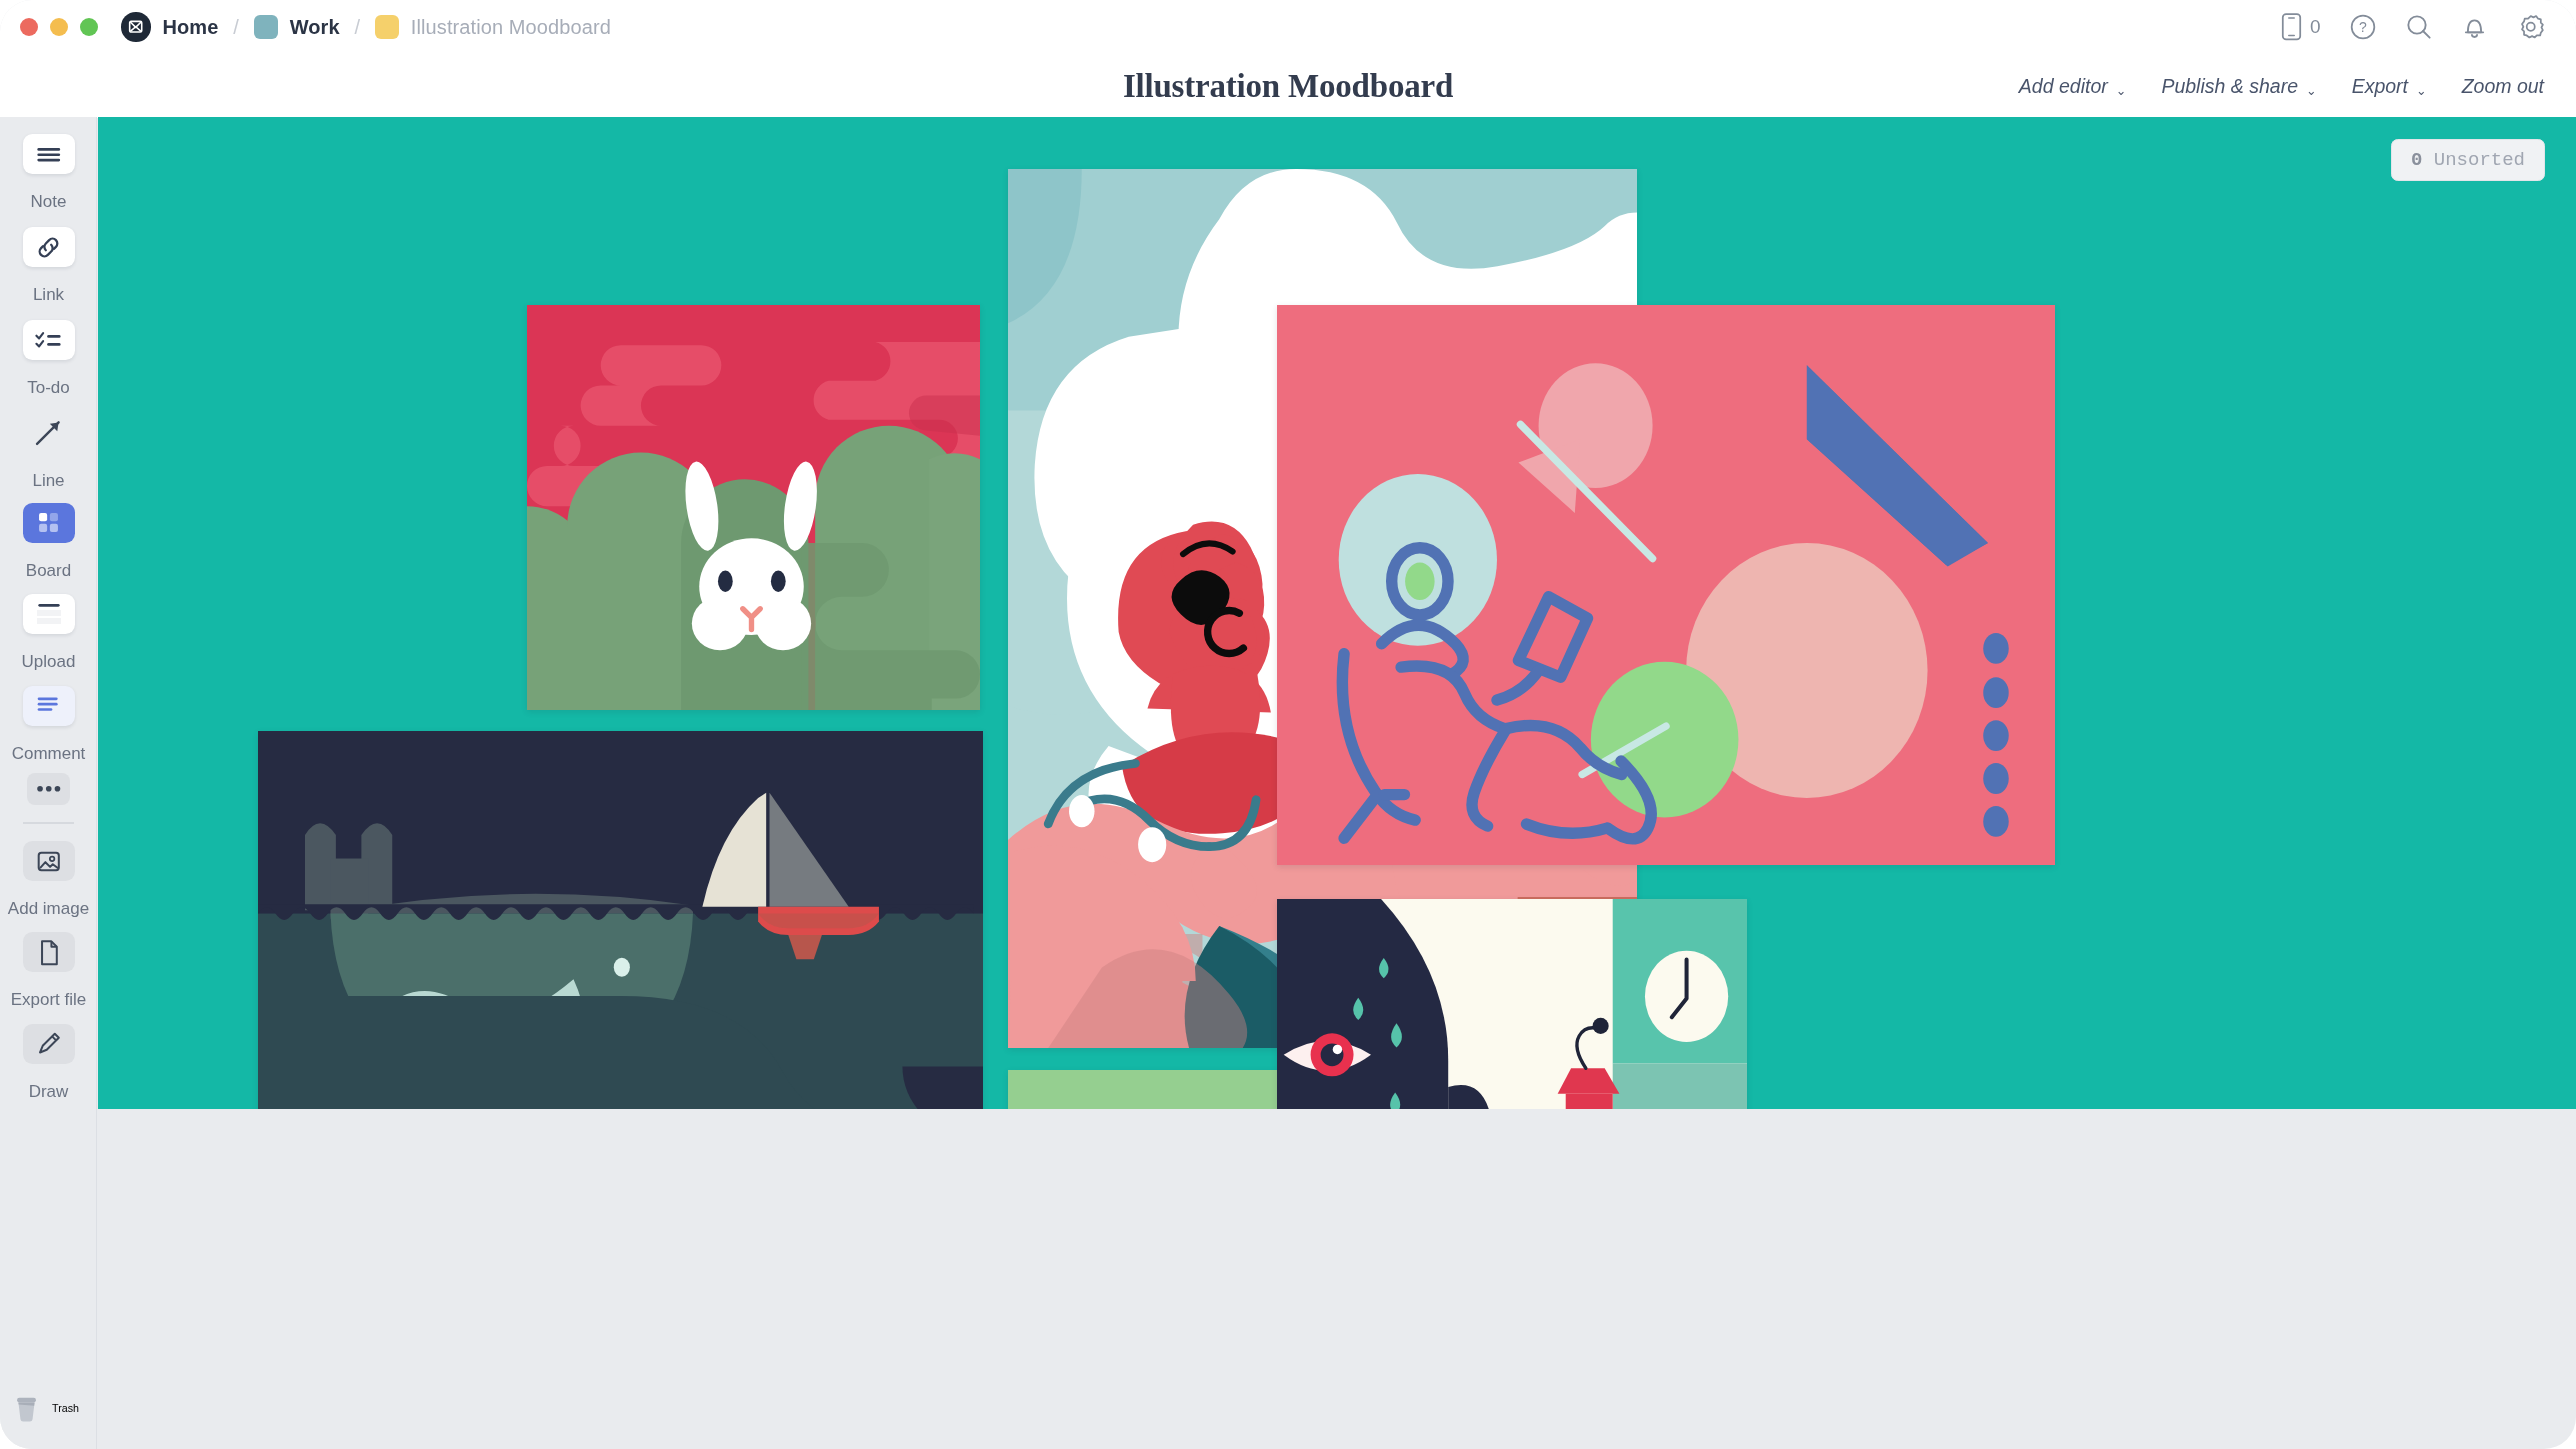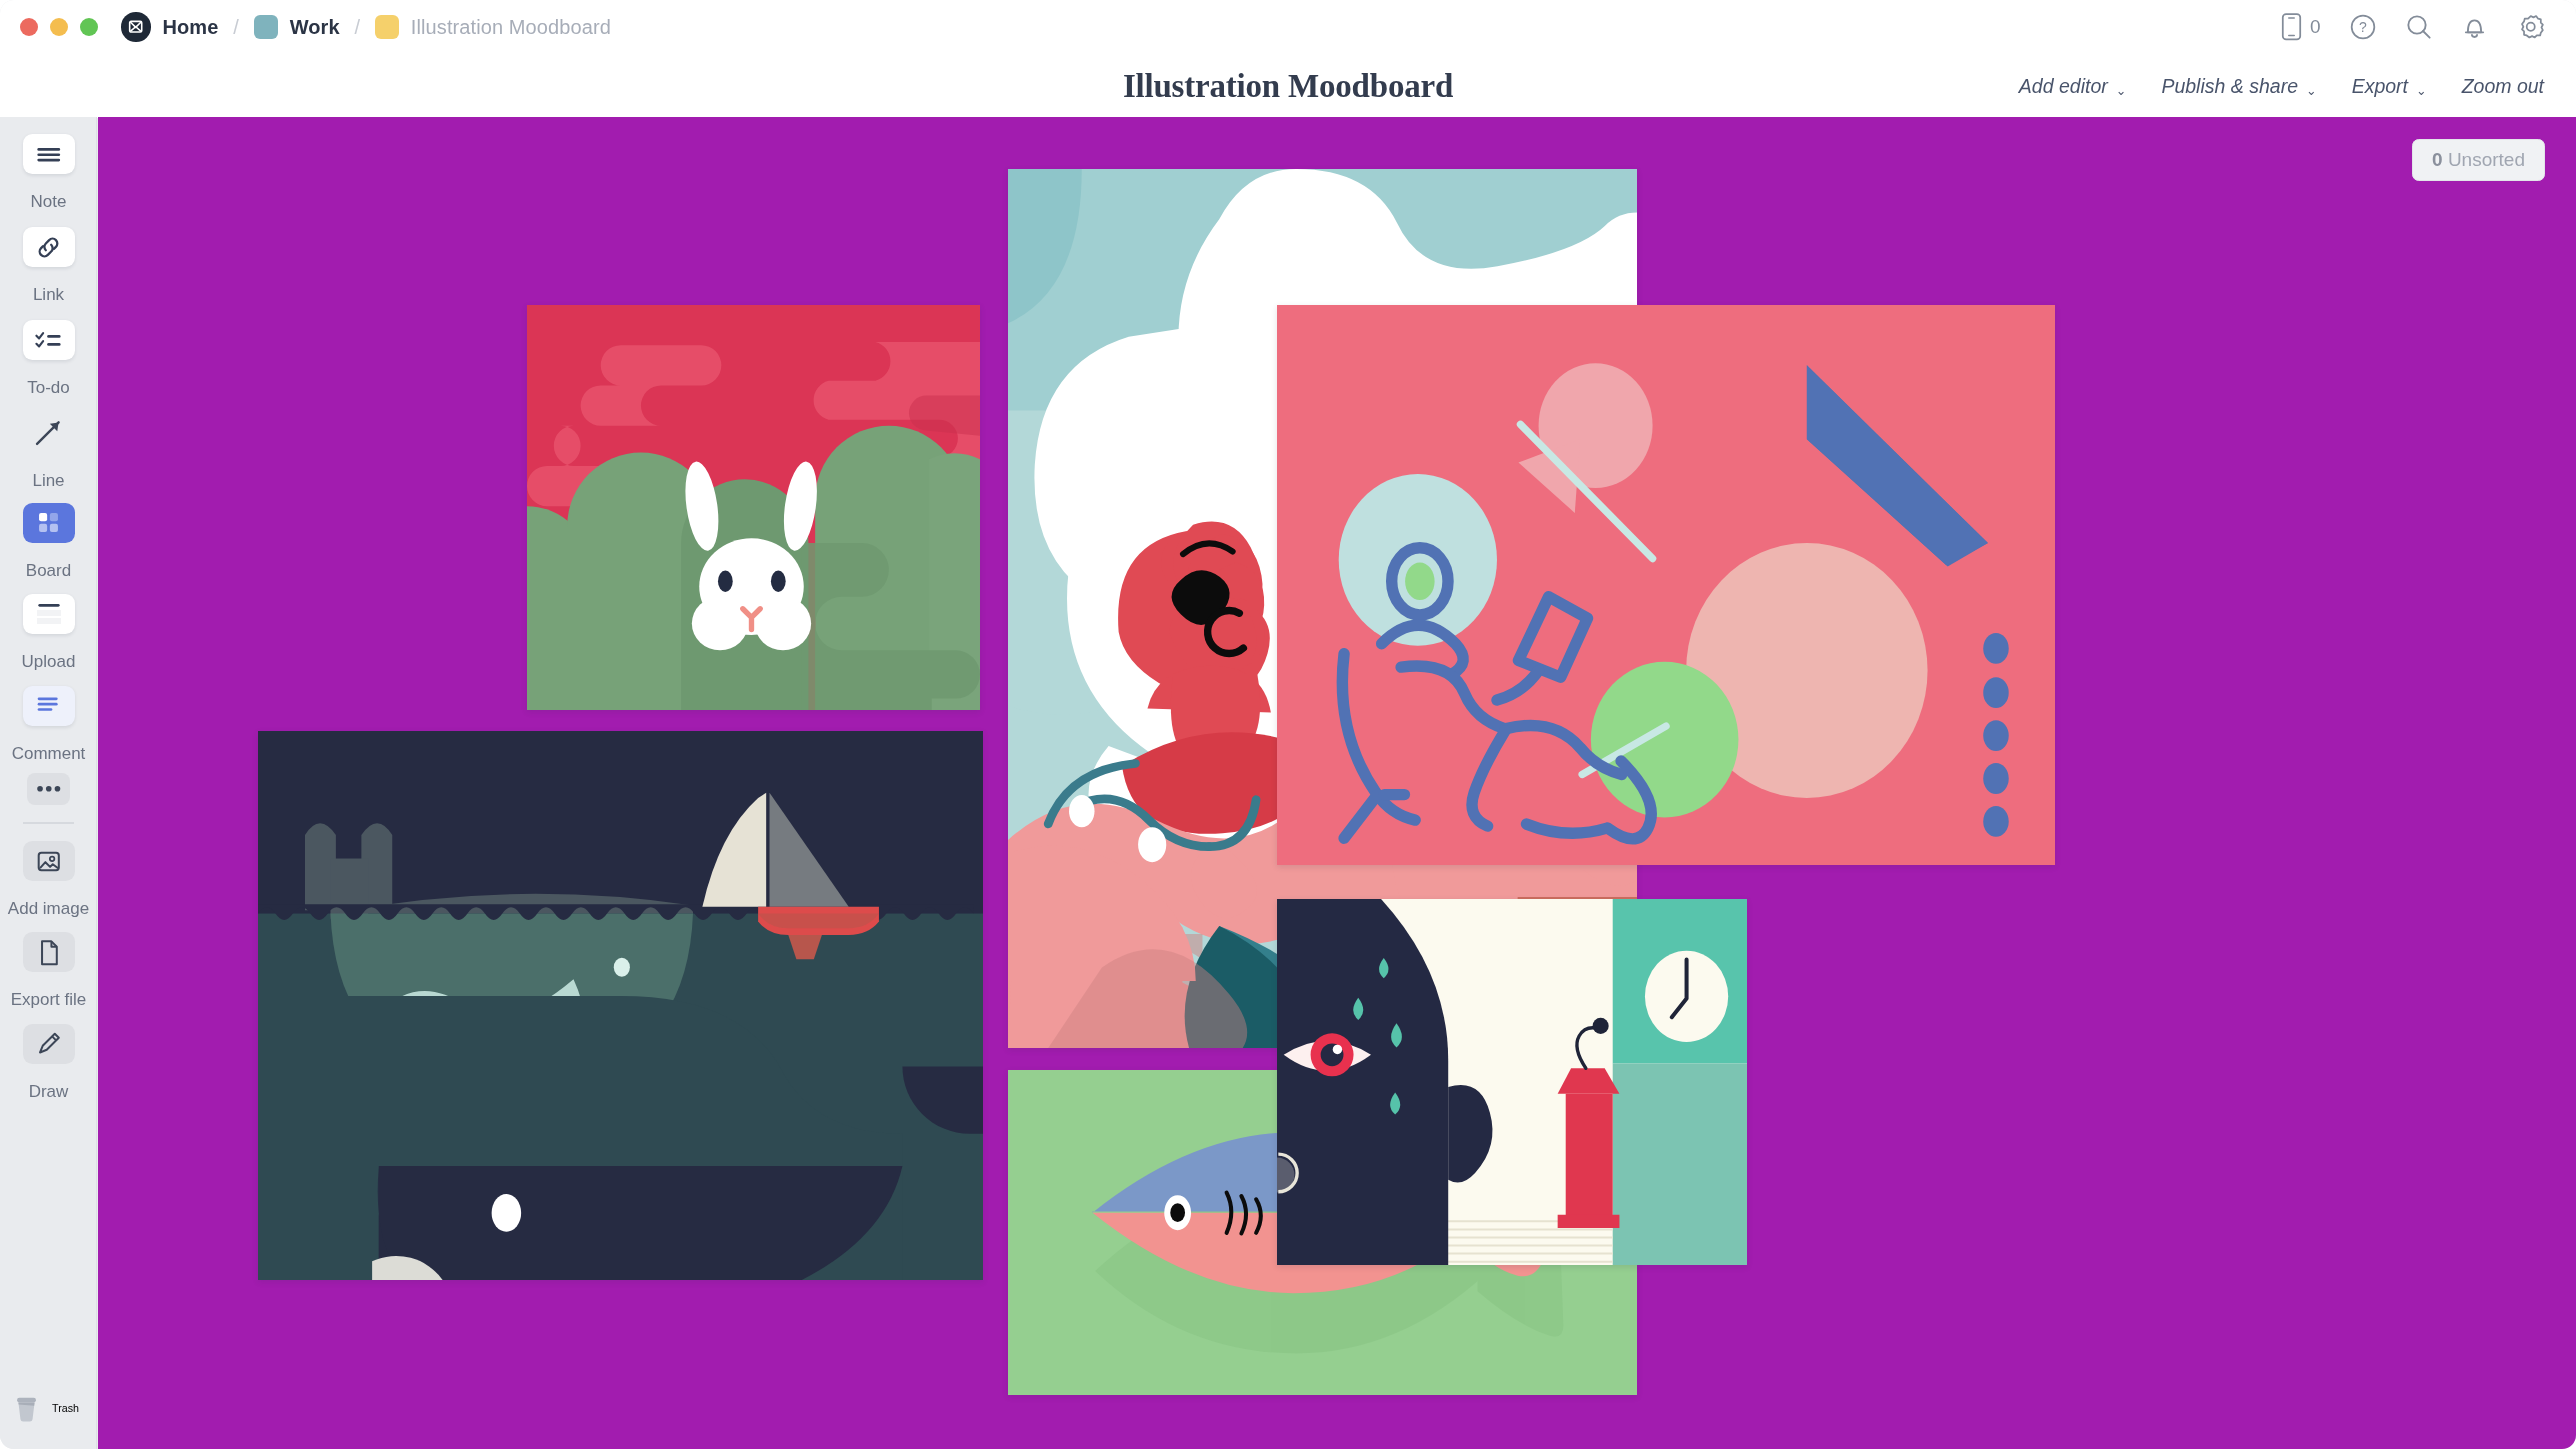--- a/index.html
+++ b/index.html
@@ -7,21 +7,21 @@
   html, body {
     width: 2576px; height: 1449px;
     background: #ffffff;
     font-family: "Liberation Sans", "DejaVu Sans", sans-serif;
     overflow: hidden;
   }
   .app {
     position: relative;
     width: 2576px; height: 1449px;
     background: #e9ebee;
-    border-radius: 14px;
+    border-radius: 32px;
     overflow: hidden;
   }
 
   
   .topbar {
     position: absolute; left: 0; top: 0;
     width: 2576px; height: 54px;
     background: #ffffff;
     display: flex; align-items: center;
   }
@@ -103,23 +103,24 @@
   .rail-sep { width: 51px; height: 1.3px; background: #d6d9de; margin: 17.4px auto 0; }
 
   .trash-wrap {
     position: absolute; left: 0; bottom: 21.5px; width: 97px;
     display: flex; flex-direction: row; align-items: center;
   }
 
   
   .canvas {
     position: absolute; left: 98px; top: 117px;
-    width: 2478px; height: 1332px;
-    background: #a21caf;
+    width: 2478px; height: 992px;
+    background: #14b8a6;
     overflow: hidden;
+    font-family: Liberation Mono, monospace;
   }
   .unsorted {
     position: absolute; right: 31px; top: 21.5px;
     background: #f0f2f4; border: 1.3px solid #e2e5e9;
     border-radius: 6.7px;
     padding: 9.4px 19px;
     font-size: 19px; color: #a0a6b1;
   }
   .unsorted b { color: #8a909c; font-weight: 700; }
 

